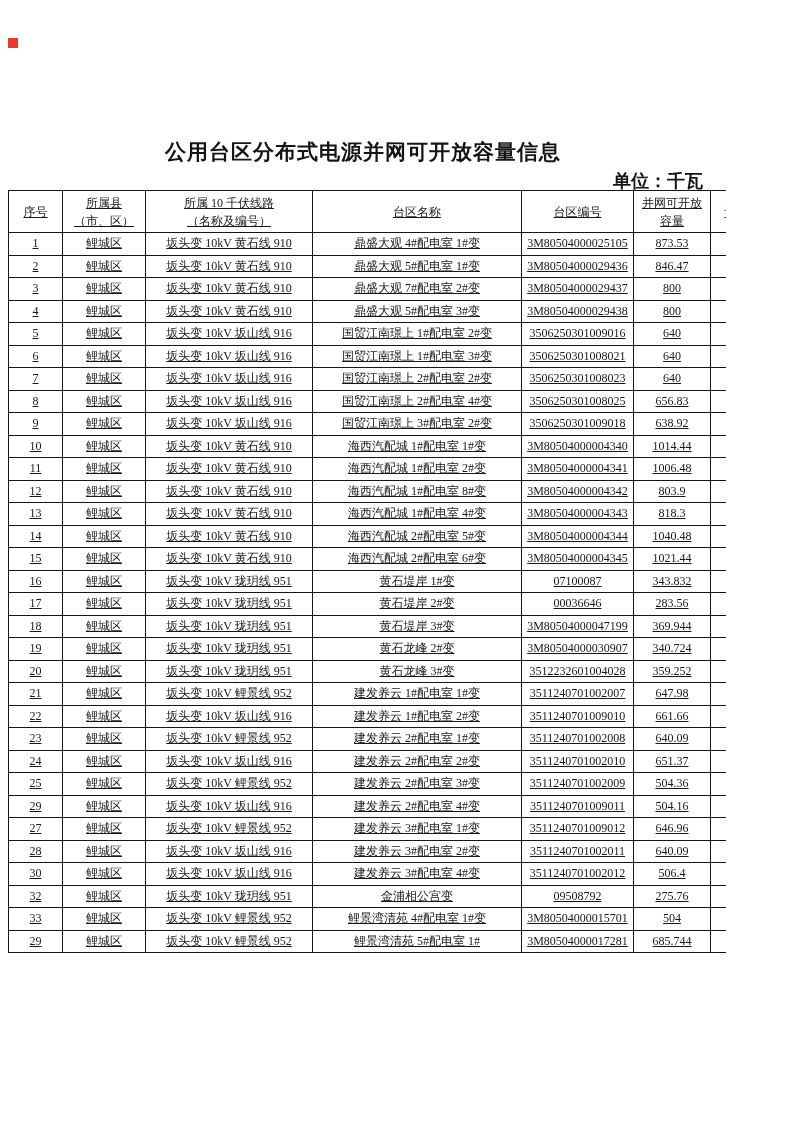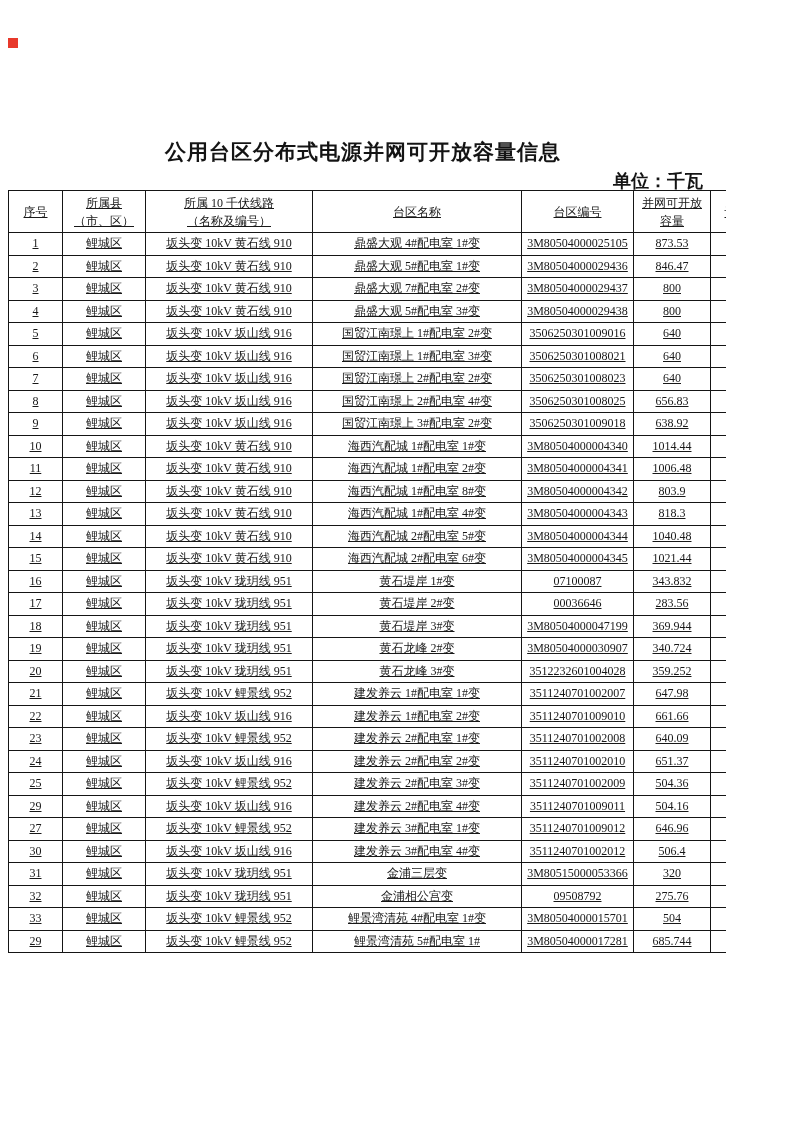--- a/index.html
+++ b/index.html
@@ -360,38 +360,38 @@
         <tr>
           <td>27</td>
           <td>鲤城区</td>
           <td>坂头变 10kV 鲤景线 952</td>
           <td>建发养云 3#配电室 1#变</td>
           <td>3511240701009012</td>
           <td>646.96</td>
           <td>绿色</td>
         </tr>
         <tr>
+          <td>28</td>
+          <td>鲤城区</td>
+          <td>坂头变 10kV 坂山线 916</td>
+          <td>建发养云 3#配电室 2#变</td>
+          <td>3511240701002011</td>
+          <td>640.09</td>
+          <td>绿色</td>
+        </tr>
+        <tr>
           <td>30</td>
           <td>鲤城区</td>
           <td>坂头变 10kV 坂山线 916</td>
           <td>建发养云 3#配电室 4#变</td>
           <td>3511240701002012</td>
           <td>506.4</td>
           <td>绿色</td>
         </tr>
         <tr>
-          <td>31</td>
-          <td>鲤城区</td>
-          <td>坂头变 10kV 珑玥线 951</td>
-          <td>金浦三层变</td>
-          <td>3M80515000053366</td>
-          <td>320</td>
-          <td>绿色</td>
-        </tr>
-        <tr>
           <td>32</td>
           <td>鲤城区</td>
           <td>坂头变 10kV 珑玥线 951</td>
           <td>金浦相公宫变</td>
           <td>09508792</td>
           <td>275.76</td>
           <td>绿色</td>
         </tr>
         <tr>
           <td>33</td>

